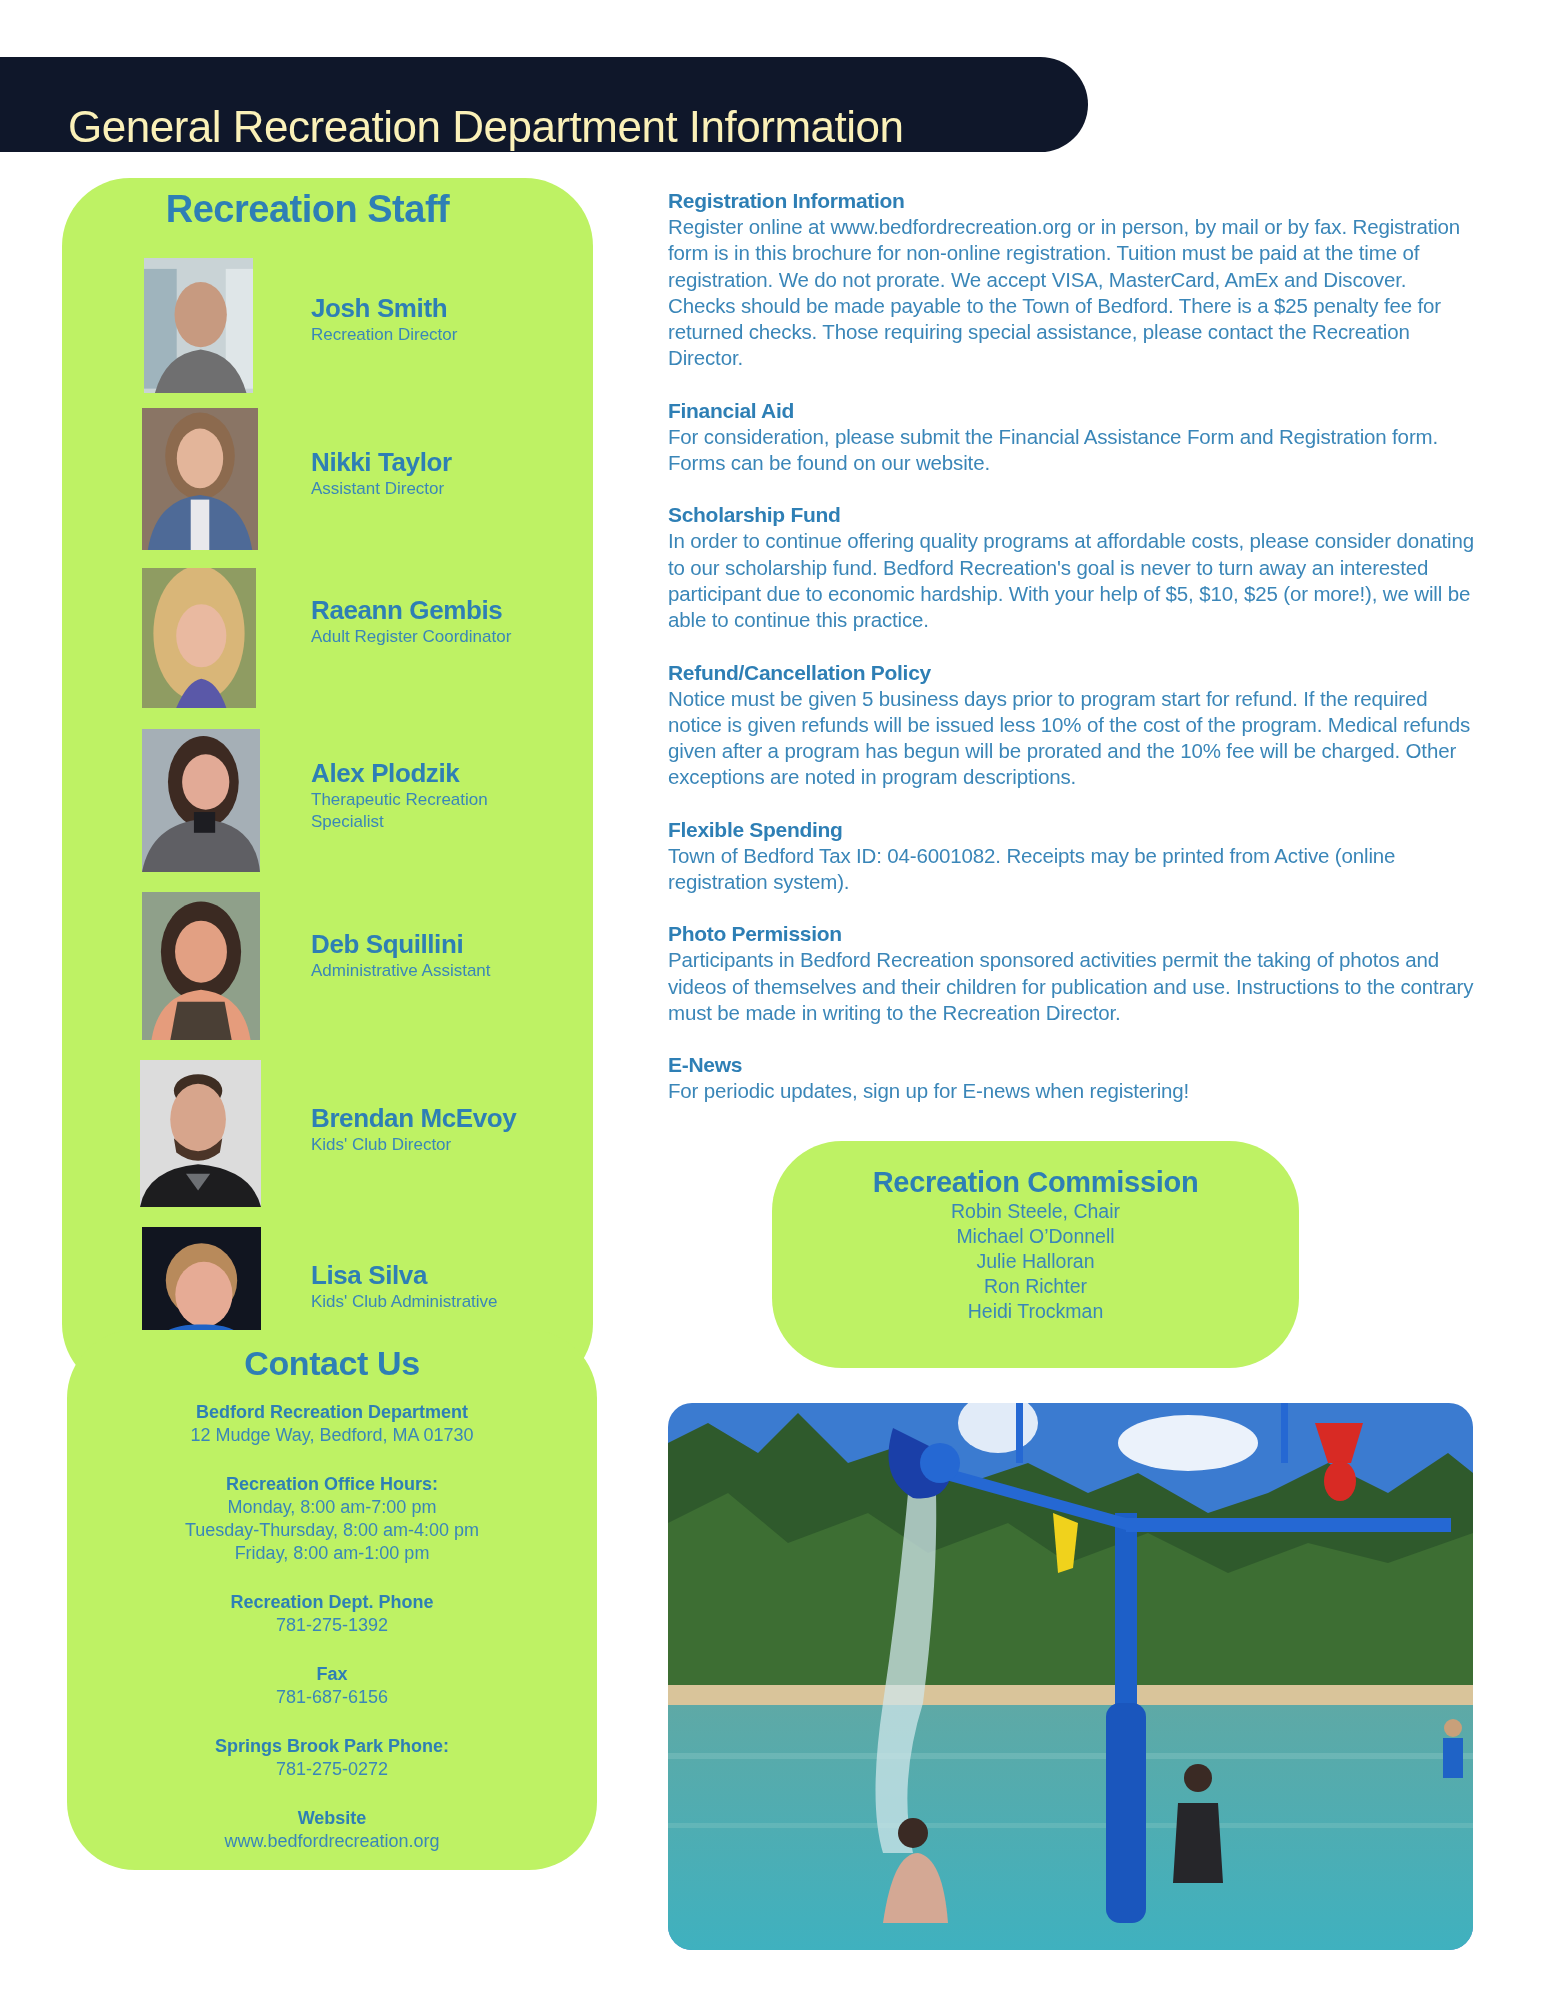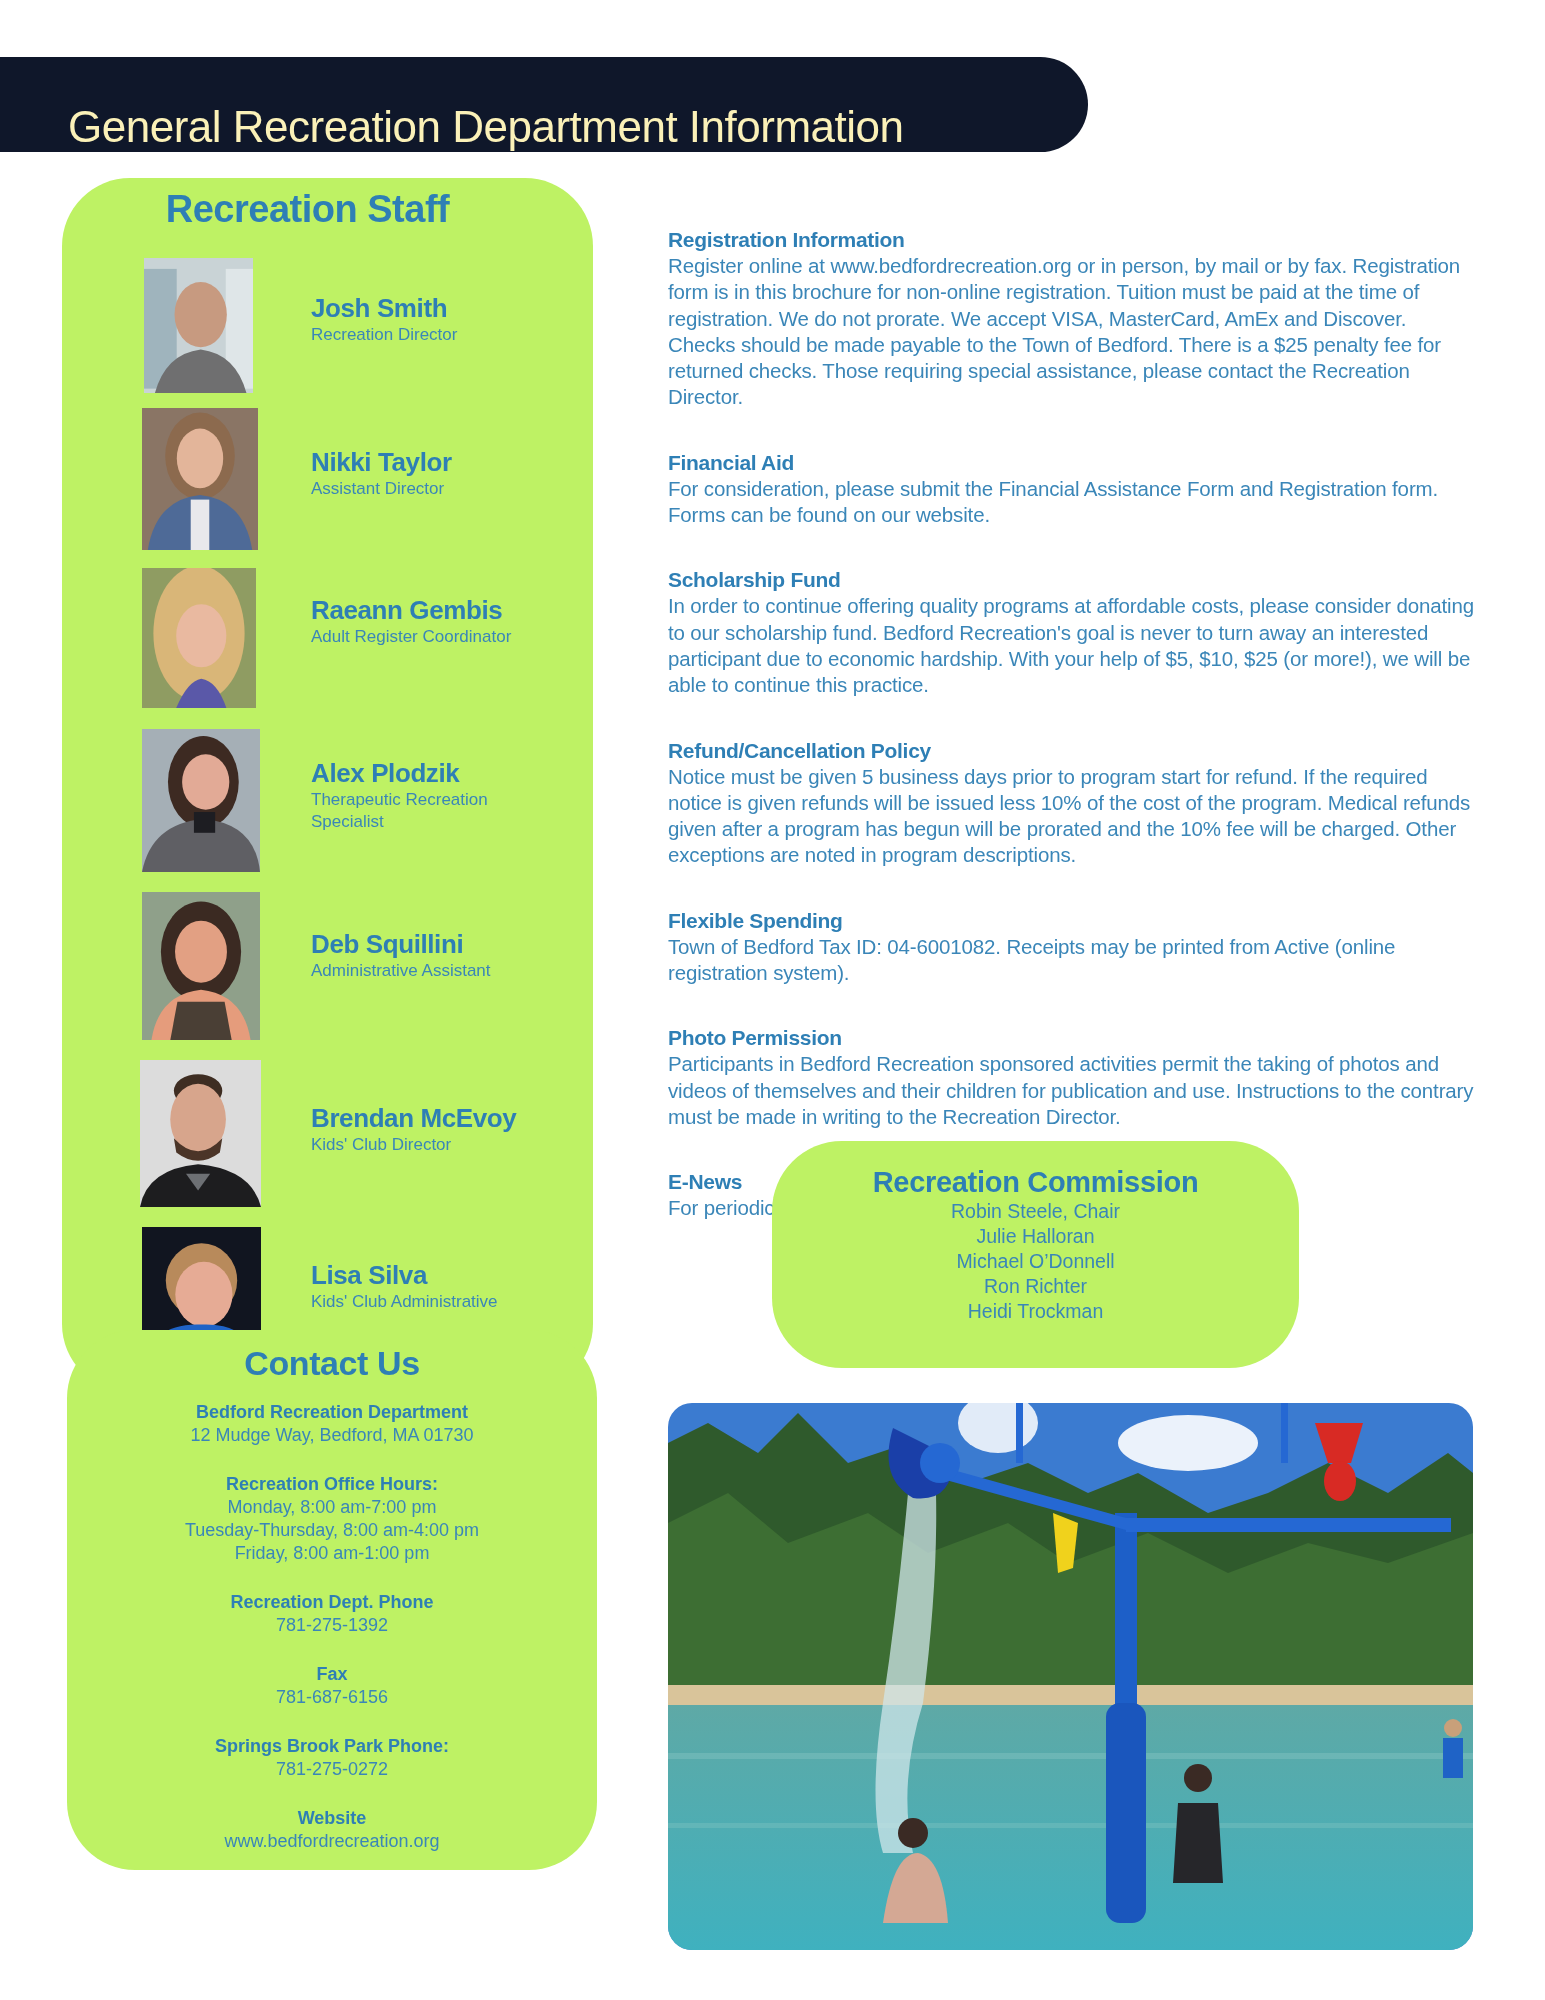--- a/index.html
+++ b/index.html
@@ -34,21 +34,21 @@
   .contact-panel { left: 67px; top: 1330px; width: 530px; height: 540px; border-radius: 68px; text-align: center; }
   .contact-title { margin-top: 14px; font-size: 34px; font-weight: bold; color: #2e7fb5; letter-spacing: -0.4px; }
   .contact-block { margin-top: 26px; }
   .contact-block.first { margin-top: 18px; }
   .contact-label { font-size: 18px; font-weight: bold; color: #2e7fb5; line-height: 23px; }
   .contact-line { font-size: 18px; color: #3a86b8; line-height: 23px; }
 
   
   .info { position: absolute; left: 668px; top: 188px; width: 810px; }
   .info-section { margin-bottom: 26px; }
-  .info-heading { font-size: 21px; font-weight: bold; color: #2e7fb5; line-height: 26px; letter-spacing: -0.3px; margin-top: 39px; }
+  .info-heading { font-size: 21px; font-weight: bold; color: #2e7fb5; line-height: 26px; letter-spacing: -0.3px; }
   .info-body { font-size: 20.5px; color: #3a86b8; line-height: 26.3px; letter-spacing: -0.15px; }
 
   
   .commission-panel { left: 772px; top: 1141px; width: 527px; height: 227px; border-radius: 70px; text-align: center; padding-top: 24px; }
   .commission-title { font-size: 29px; font-weight: bold; color: #2e7fb5; line-height: 34px; letter-spacing: -0.3px; }
   .commission-member { font-size: 19.5px; color: #3a86b8; line-height: 25px; }
 
   
   .pool-photo { position: absolute; left: 668px; top: 1403px; width: 805px; height: 547px; border-radius: 24px; overflow: hidden; }
   .pool-photo svg { width: 100%; height: 100%; display: block; }
@@ -238,22 +238,22 @@
   </div>
   <div class="info-section">
     <div class="info-heading">E-News</div>
     <div class="info-body">For periodic updates, sign up for E-news when registering!</div>
   </div>
 </div>
 
 <div class="panel commission-panel">
   <div class="commission-title">Recreation Commission</div>
   <div class="commission-member">Robin Steele, Chair</div>
+  <div class="commission-member">Michael O’Donnell</div>
   <div class="commission-member">Julie Halloran</div>
-  <div class="commission-member">Michael O’Donnell</div>
   <div class="commission-member">Ron Richter</div>
   <div class="commission-member">Heidi Trockman</div>
 </div>
 
 <div class="pool-photo">
   <svg viewBox="0 0 805 547" preserveAspectRatio="none">
     <defs>
       <linearGradient id="water" x1="0" y1="0" x2="0" y2="1">
         <stop offset="0" stop-color="#5ea9a6"></stop>
         <stop offset="1" stop-color="#3fb1bf"></stop>

